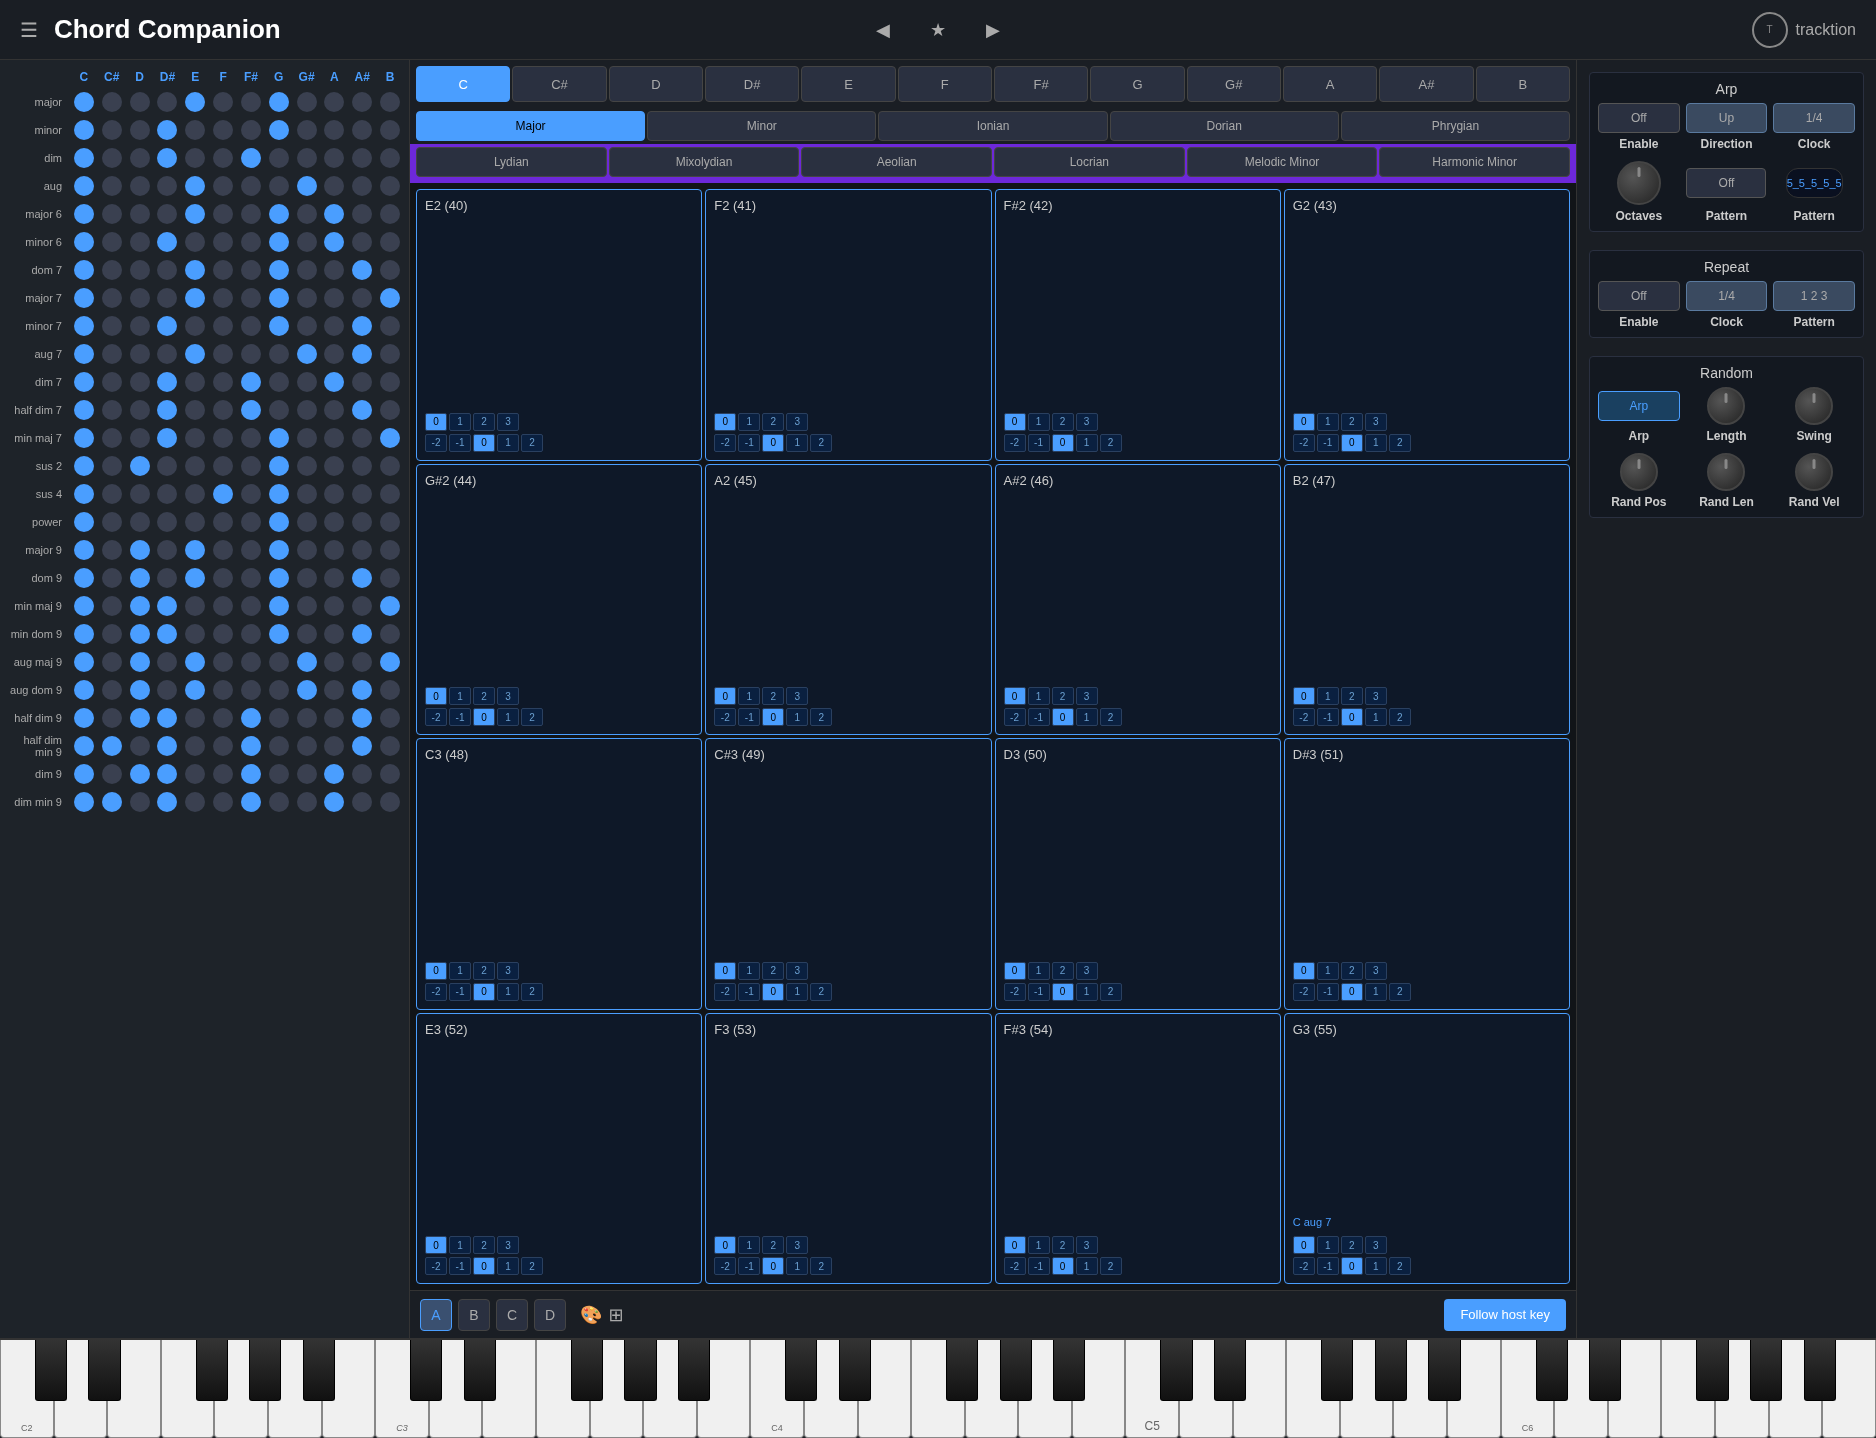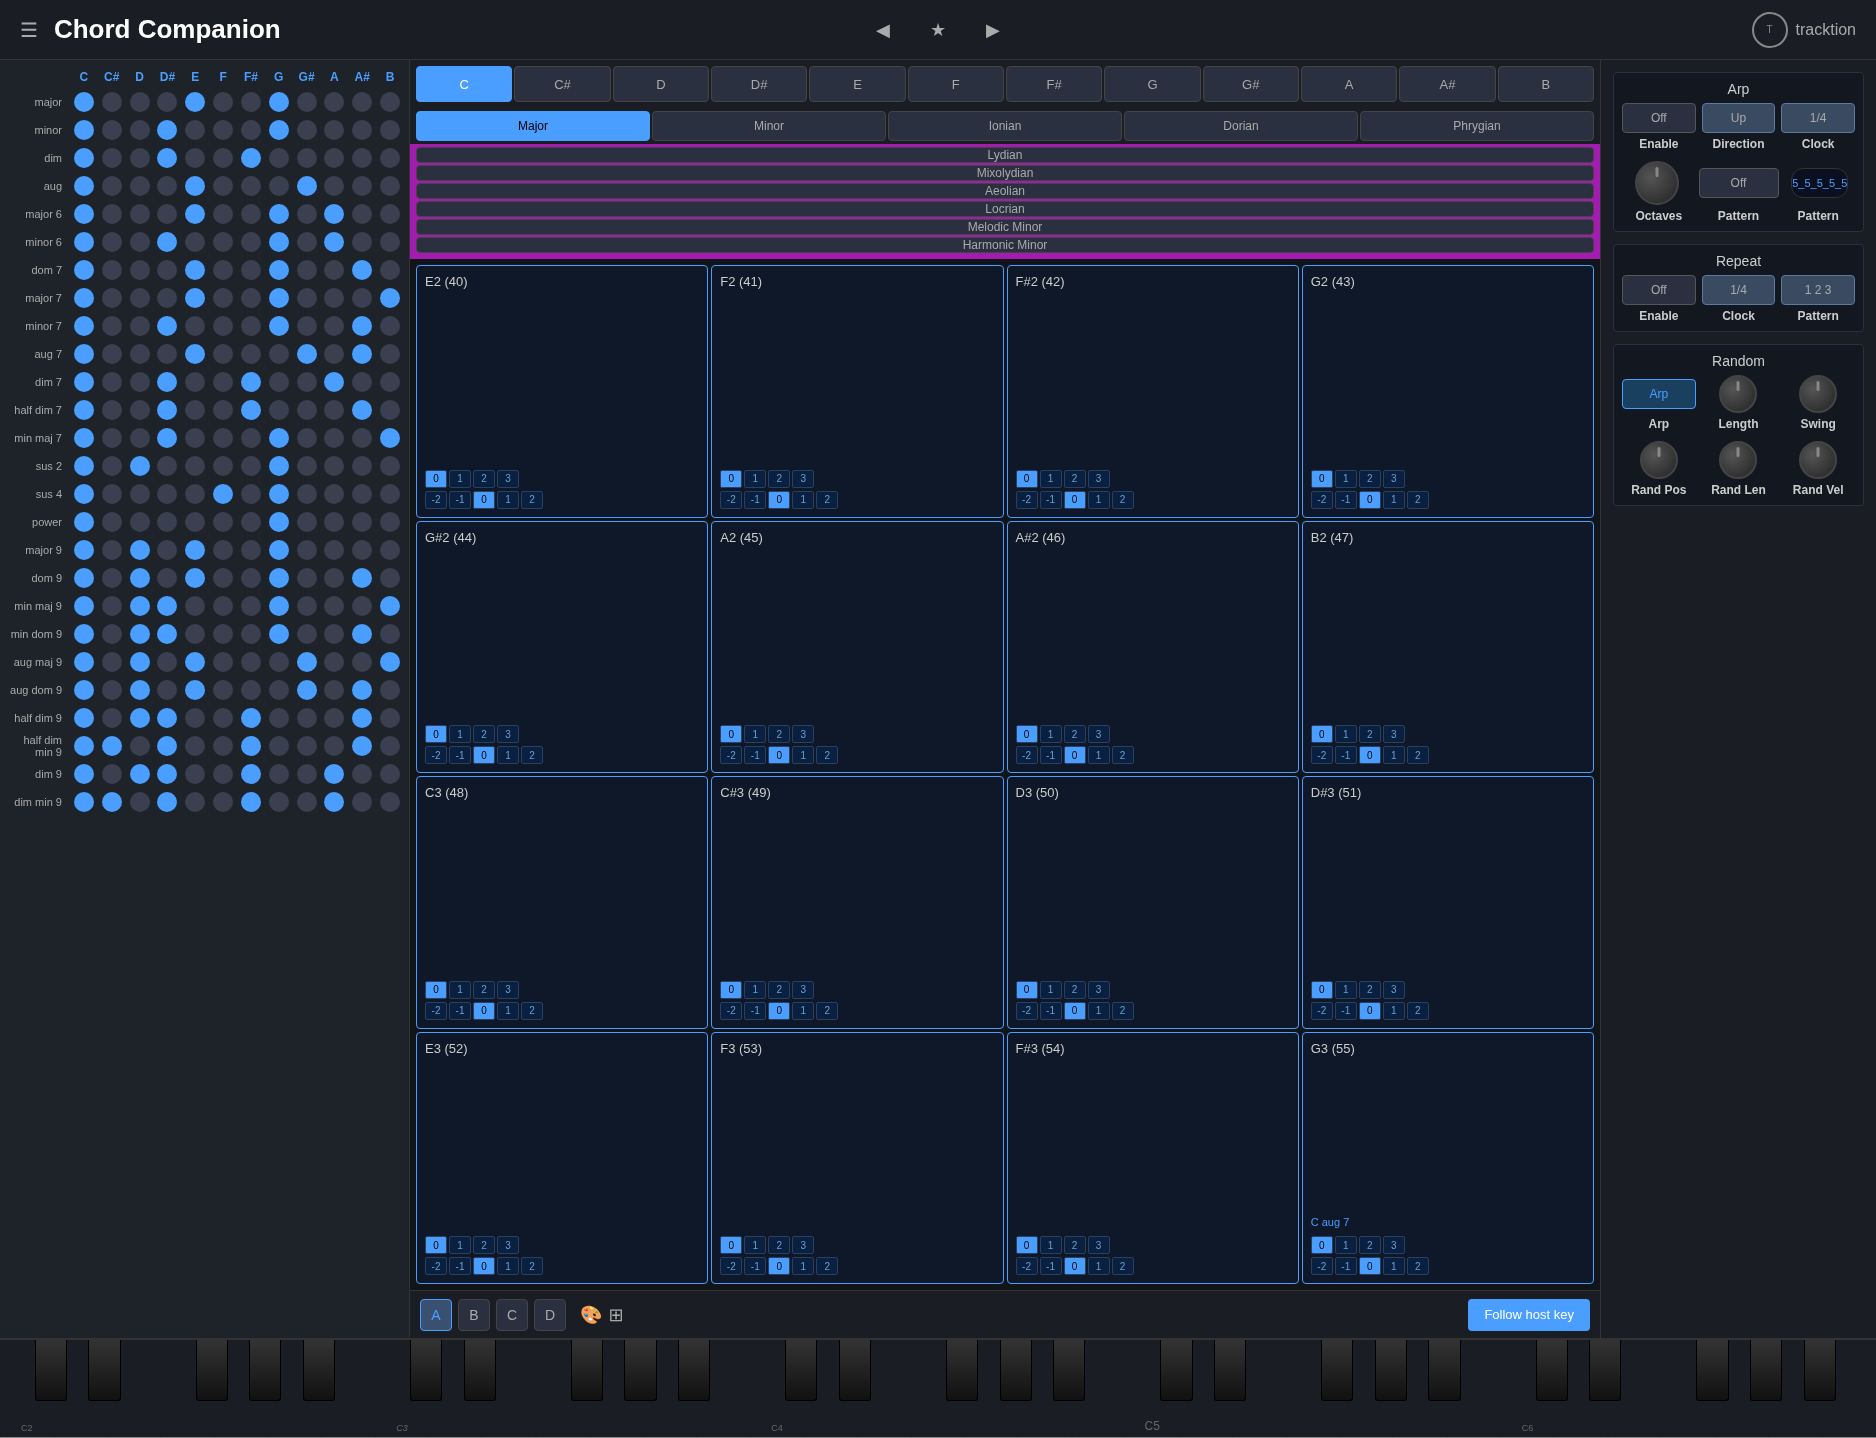--- a/index.html
+++ b/index.html
@@ -170,24 +170,23 @@
       align-items: center;
       justify-content: center;
     }
     .scale-btn.active {
       background: #4a9eff;
       color: #000;
       border-color: #4a9eff;
     }
     .scale-btn-row2 {
       display: flex;
-      background: #a21caf;
+      background: #6d28d9;
       padding: 3px 6px 6px;
       gap: 2px;
-      flex-direction: column;
     }
 
     
     .chord-cards-area {
       flex: 1;
       display: grid;
       grid-template-columns: repeat(4, 1fr);
       grid-template-rows: repeat(4, 1fr);
       gap: 3px;
       padding: 6px;
@@ -280,27 +279,27 @@
       border: none;
       border-radius: 4px;
       padding: 6px 16px;
       font-size: 13px;
       cursor: pointer;
       height: 32px;
     }
 
     
     .right-panel {
-      width: 276px;
+      width: 300px;
       background: #1a1e24;
       padding: 12px;
       border-left: 1px solid #333;
       display: flex;
       flex-direction: column;
-      gap: 12px;
+      gap: 18px;
     }
     .panel-section-title {
       color: #ccc;
       font-size: 14px;
       text-align: center;
       margin-bottom: 6px;
     }
     .arp-row {
       display: grid;
       grid-template-columns: 1fr 1fr 1fr;
@@ -1295,21 +1294,21 @@
       <div class="arp-label-row" style="margin-top:4px;">
         <div class="arp-label">Rand Pos</div>
         <div class="arp-label">Rand Len</div>
         <div class="arp-label">Rand Vel</div>
       </div>
     </div>
   </div>
 </div>
 
 <div class="piano-container">
-  <div id="piano-keys" style="display:flex;flex:1;position:relative;align-items:flex-end;">
+  <div id="piano-keys" style="display:flex;flex:1;position:relative;">
   <div style="display: flex; flex: 1 1 0%; position: relative;">
         <div class="white-key" style="height: 100%; border-top: none; border-right: 1px solid rgb(136, 136, 136); border-bottom: 1px solid rgb(136, 136, 136); border-left: 1px solid rgb(136, 136, 136); border-image: initial; background: rgb(240, 240, 240); position: relative; flex: 1 1 0%;">
           <div class="key-label" style="position: absolute; bottom: 4px; left: 50%; transform: translateX(-50%); font-size: 9px; color: rgb(102, 102, 102); white-space: nowrap;">C2</div>
         </div>
         <div class="white-key" style="height: 100%; border-top: none; border-right: 1px solid rgb(136, 136, 136); border-bottom: 1px solid rgb(136, 136, 136); border-left: 1px solid rgb(136, 136, 136); border-image: initial; background: rgb(240, 240, 240); position: relative; flex: 1 1 0%;"></div>
         <div class="white-key" style="height: 100%; border-top: none; border-right: 1px solid rgb(136, 136, 136); border-bottom: 1px solid rgb(136, 136, 136); border-left: 1px solid rgb(136, 136, 136); border-image: initial; background: rgb(240, 240, 240); position: relative; flex: 1 1 0%;"></div>
         <div class="white-key" style="height: 100%; border-top: none; border-right: 1px solid rgb(136, 136, 136); border-bottom: 1px solid rgb(136, 136, 136); border-left: 1px solid rgb(136, 136, 136); border-image: initial; background: rgb(240, 240, 240); position: relative; flex: 1 1 0%;"></div>
         <div class="white-key" style="height: 100%; border-top: none; border-right: 1px solid rgb(136, 136, 136); border-bottom: 1px solid rgb(136, 136, 136); border-left: 1px solid rgb(136, 136, 136); border-image: initial; background: rgb(240, 240, 240); position: relative; flex: 1 1 0%;"></div>
         <div class="white-key" style="height: 100%; border-top: none; border-right: 1px solid rgb(136, 136, 136); border-bottom: 1px solid rgb(136, 136, 136); border-left: 1px solid rgb(136, 136, 136); border-image: initial; background: rgb(240, 240, 240); position: relative; flex: 1 1 0%;"></div>
         <div class="white-key" style="height: 100%; border-top: none; border-right: 1px solid rgb(136, 136, 136); border-bottom: 1px solid rgb(136, 136, 136); border-left: 1px solid rgb(136, 136, 136); border-image: initial; background: rgb(240, 240, 240); position: relative; flex: 1 1 0%;"></div>

